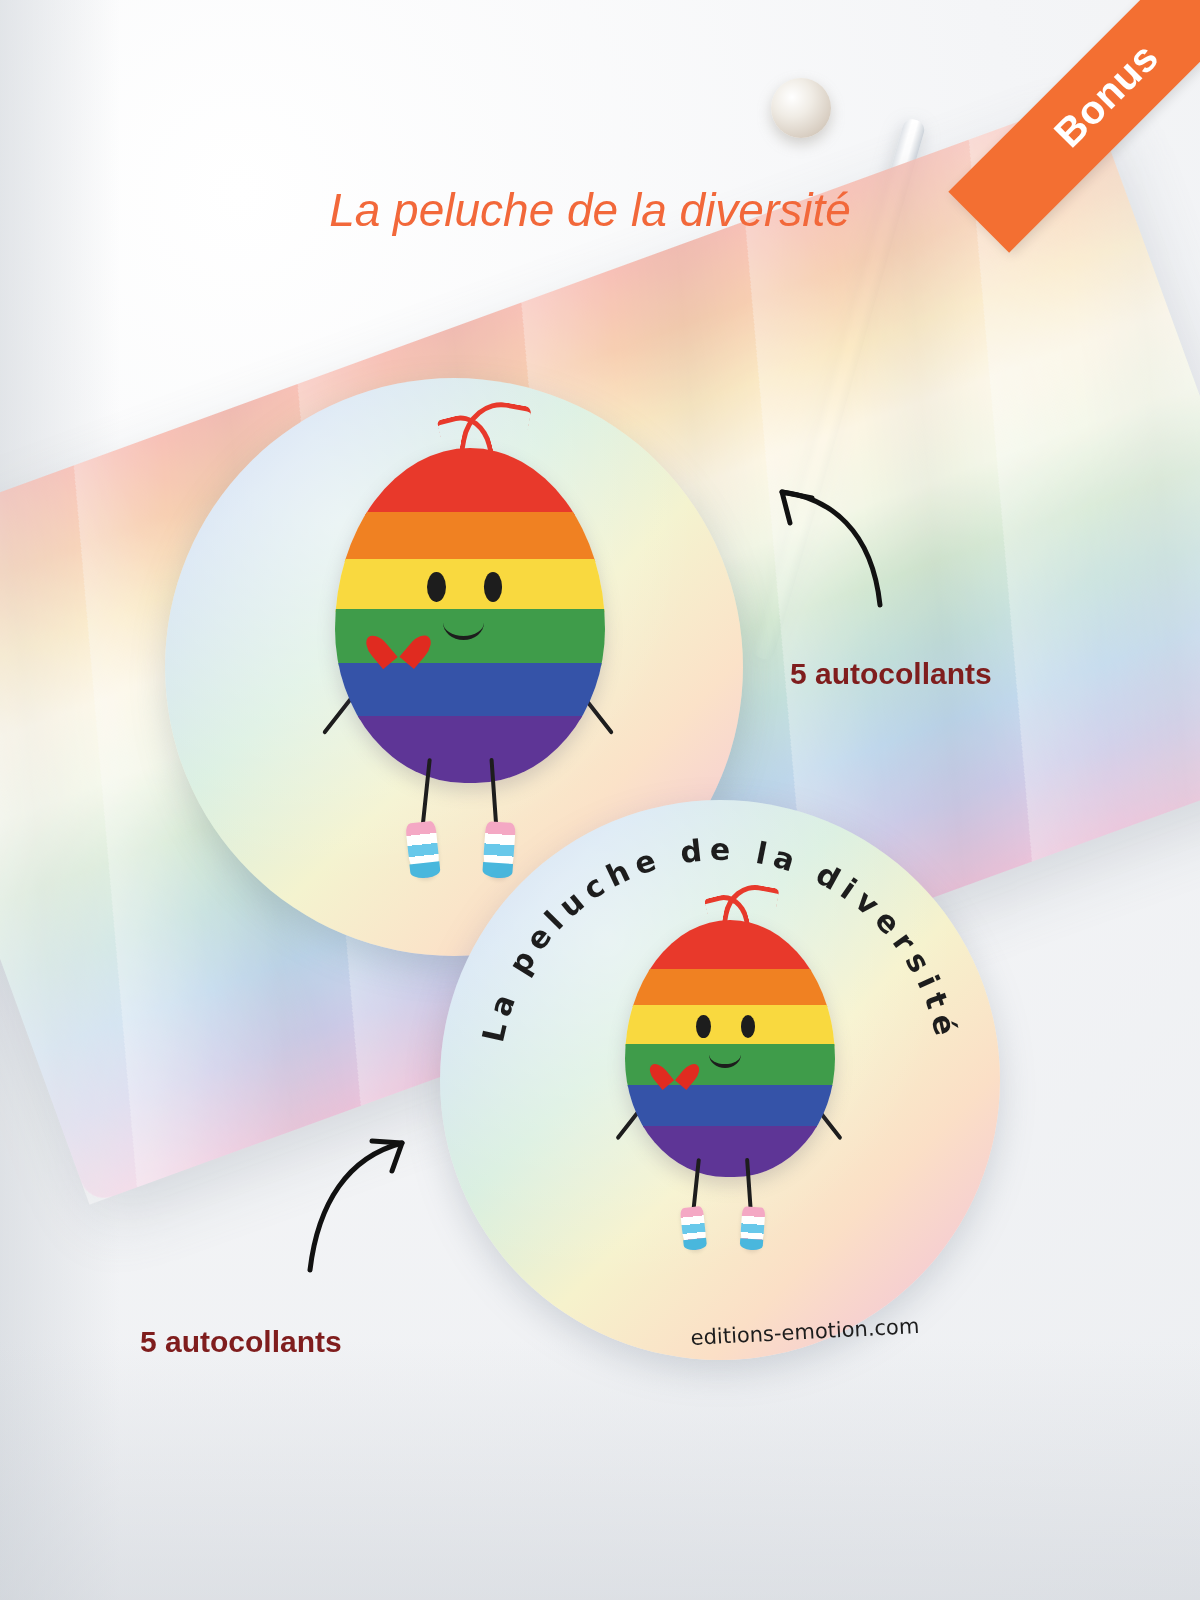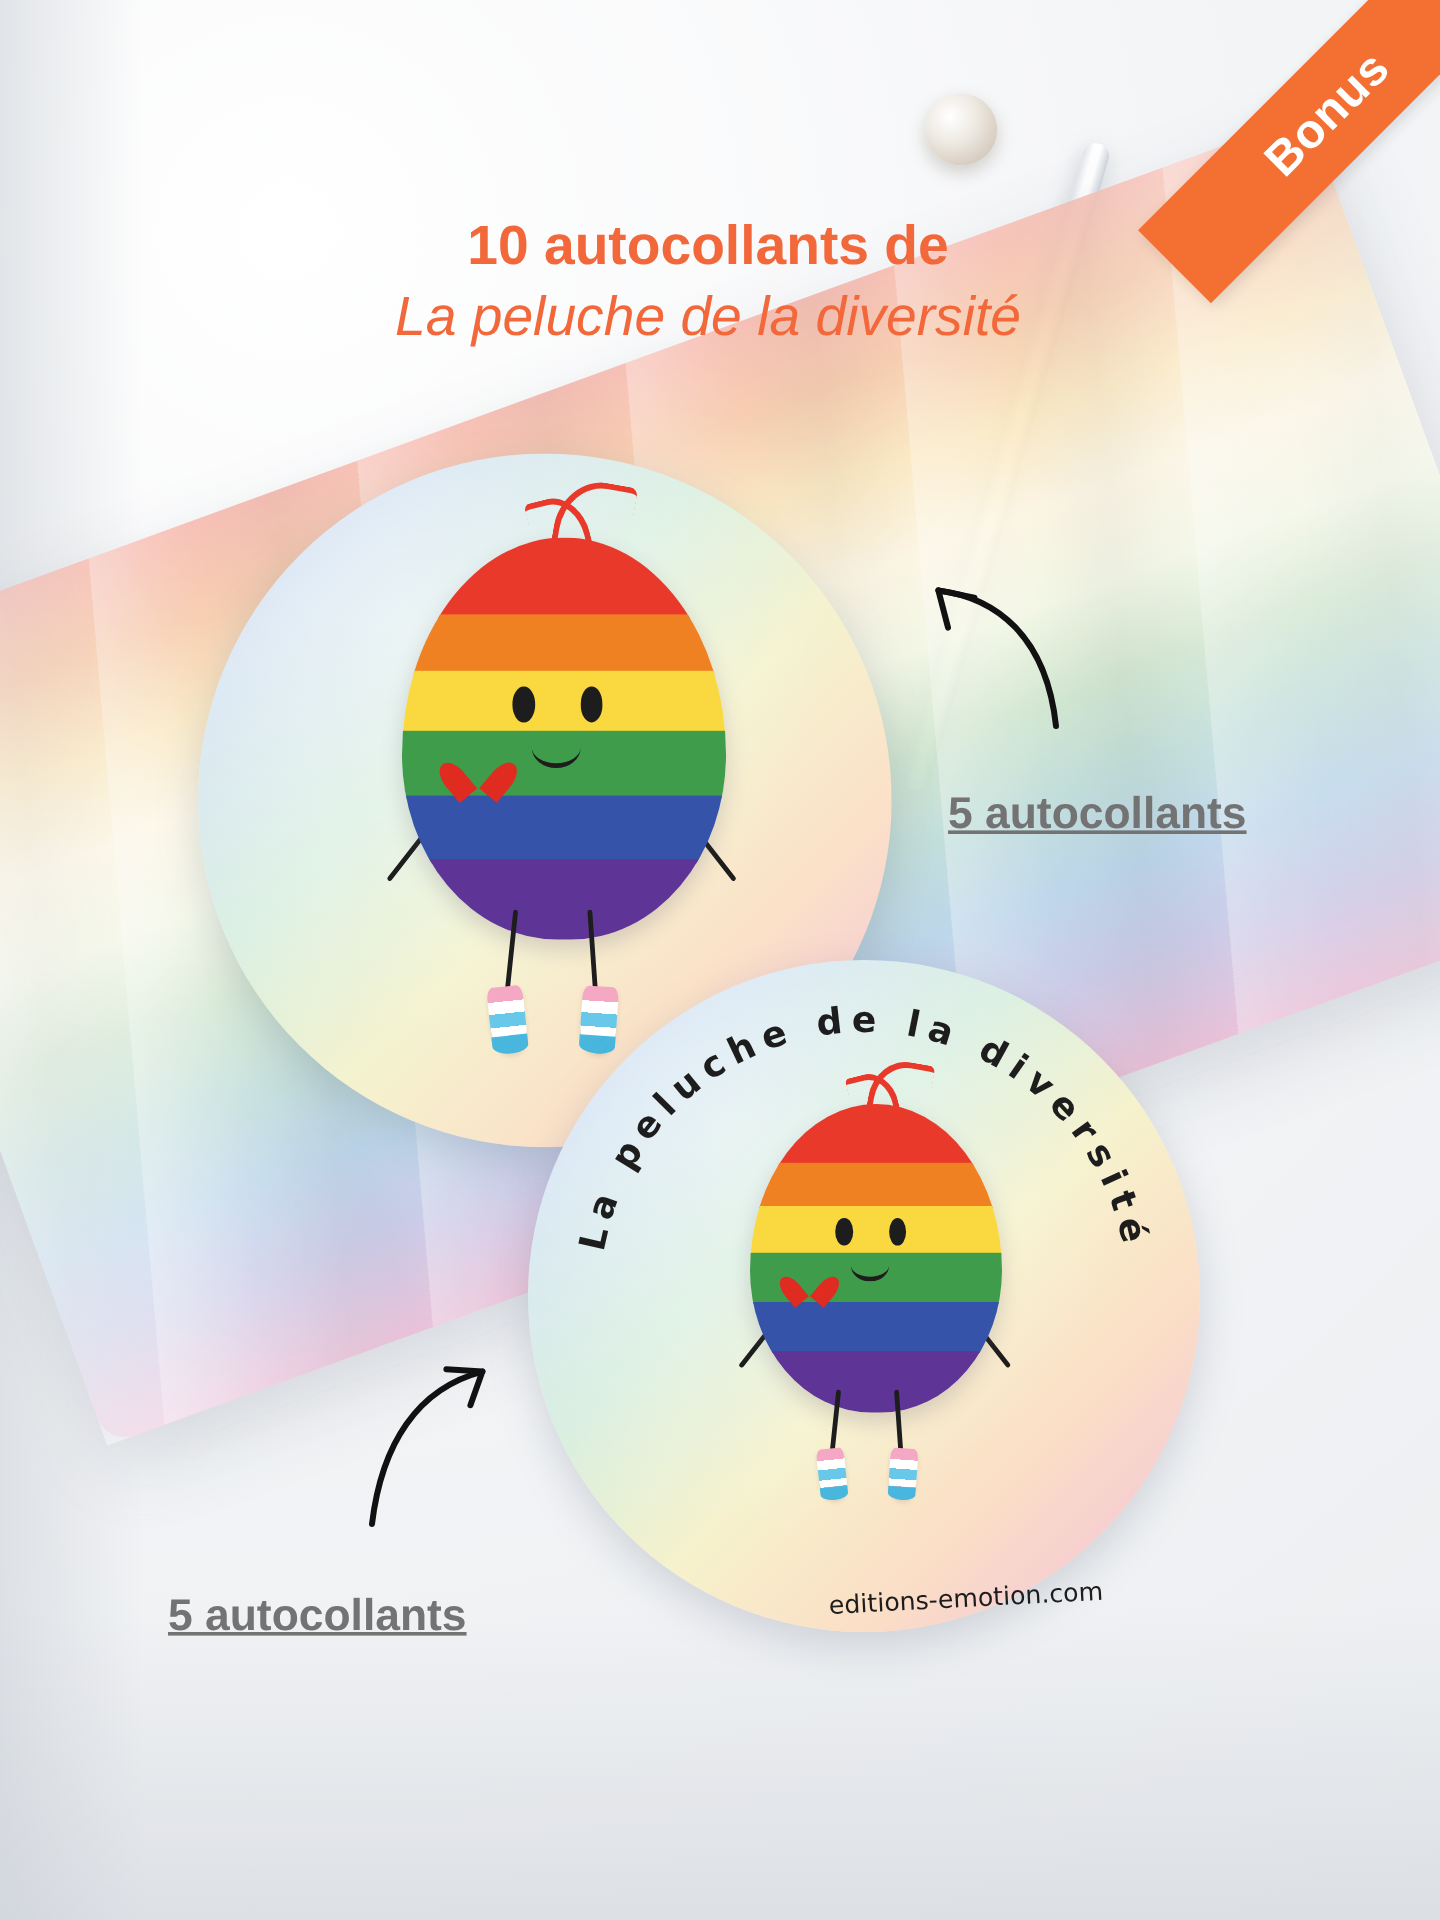--- a/index.html
+++ b/index.html
@@ -302,25 +302,24 @@
     background: #49b7dd;
     border-radius: 0 0 46% 50%;
   }
 
   
   .arrow { position: absolute; }
 
   
   .count-label {
     position: absolute;
-    color: #737373;
-    font-size: 37px;
+    color: #7f1d1d;
+    font-size: 30px;
     font-weight: bold;
     white-space: nowrap;
-    text-decoration: underline;
   }
   .count-1 { left: 790px; top: 657px; }
   .count-2 { left: 140px; top: 1325px; }
 
   
   .circ-text {
     position: absolute;
     left: 440px;
     top: 800px;
     width: 560px;
@@ -362,21 +361,20 @@
     <div class="flag-wave"></div>
     <div class="flag-fade-l"></div>
     <div class="flag-fade-r"></div>
   </div>
 
   <div class="ribbon">
     <span>Bonus</span>
   </div>
 
   <div class="headline">
-    <span class="l1">10 autocollants de</span>
     <span class="l2">La peluche de la diversité</span>
   </div>
 
   <div class="sticker sticker-a">
     <div class="plush" style="left:170px; top:70px; width:270px; height:430px;">
       <div class="tuft2"></div>
       <div class="tuft"></div>
       <div class="arm arm-l"></div>
       <div class="arm arm-r"></div>
       <div class="body">

